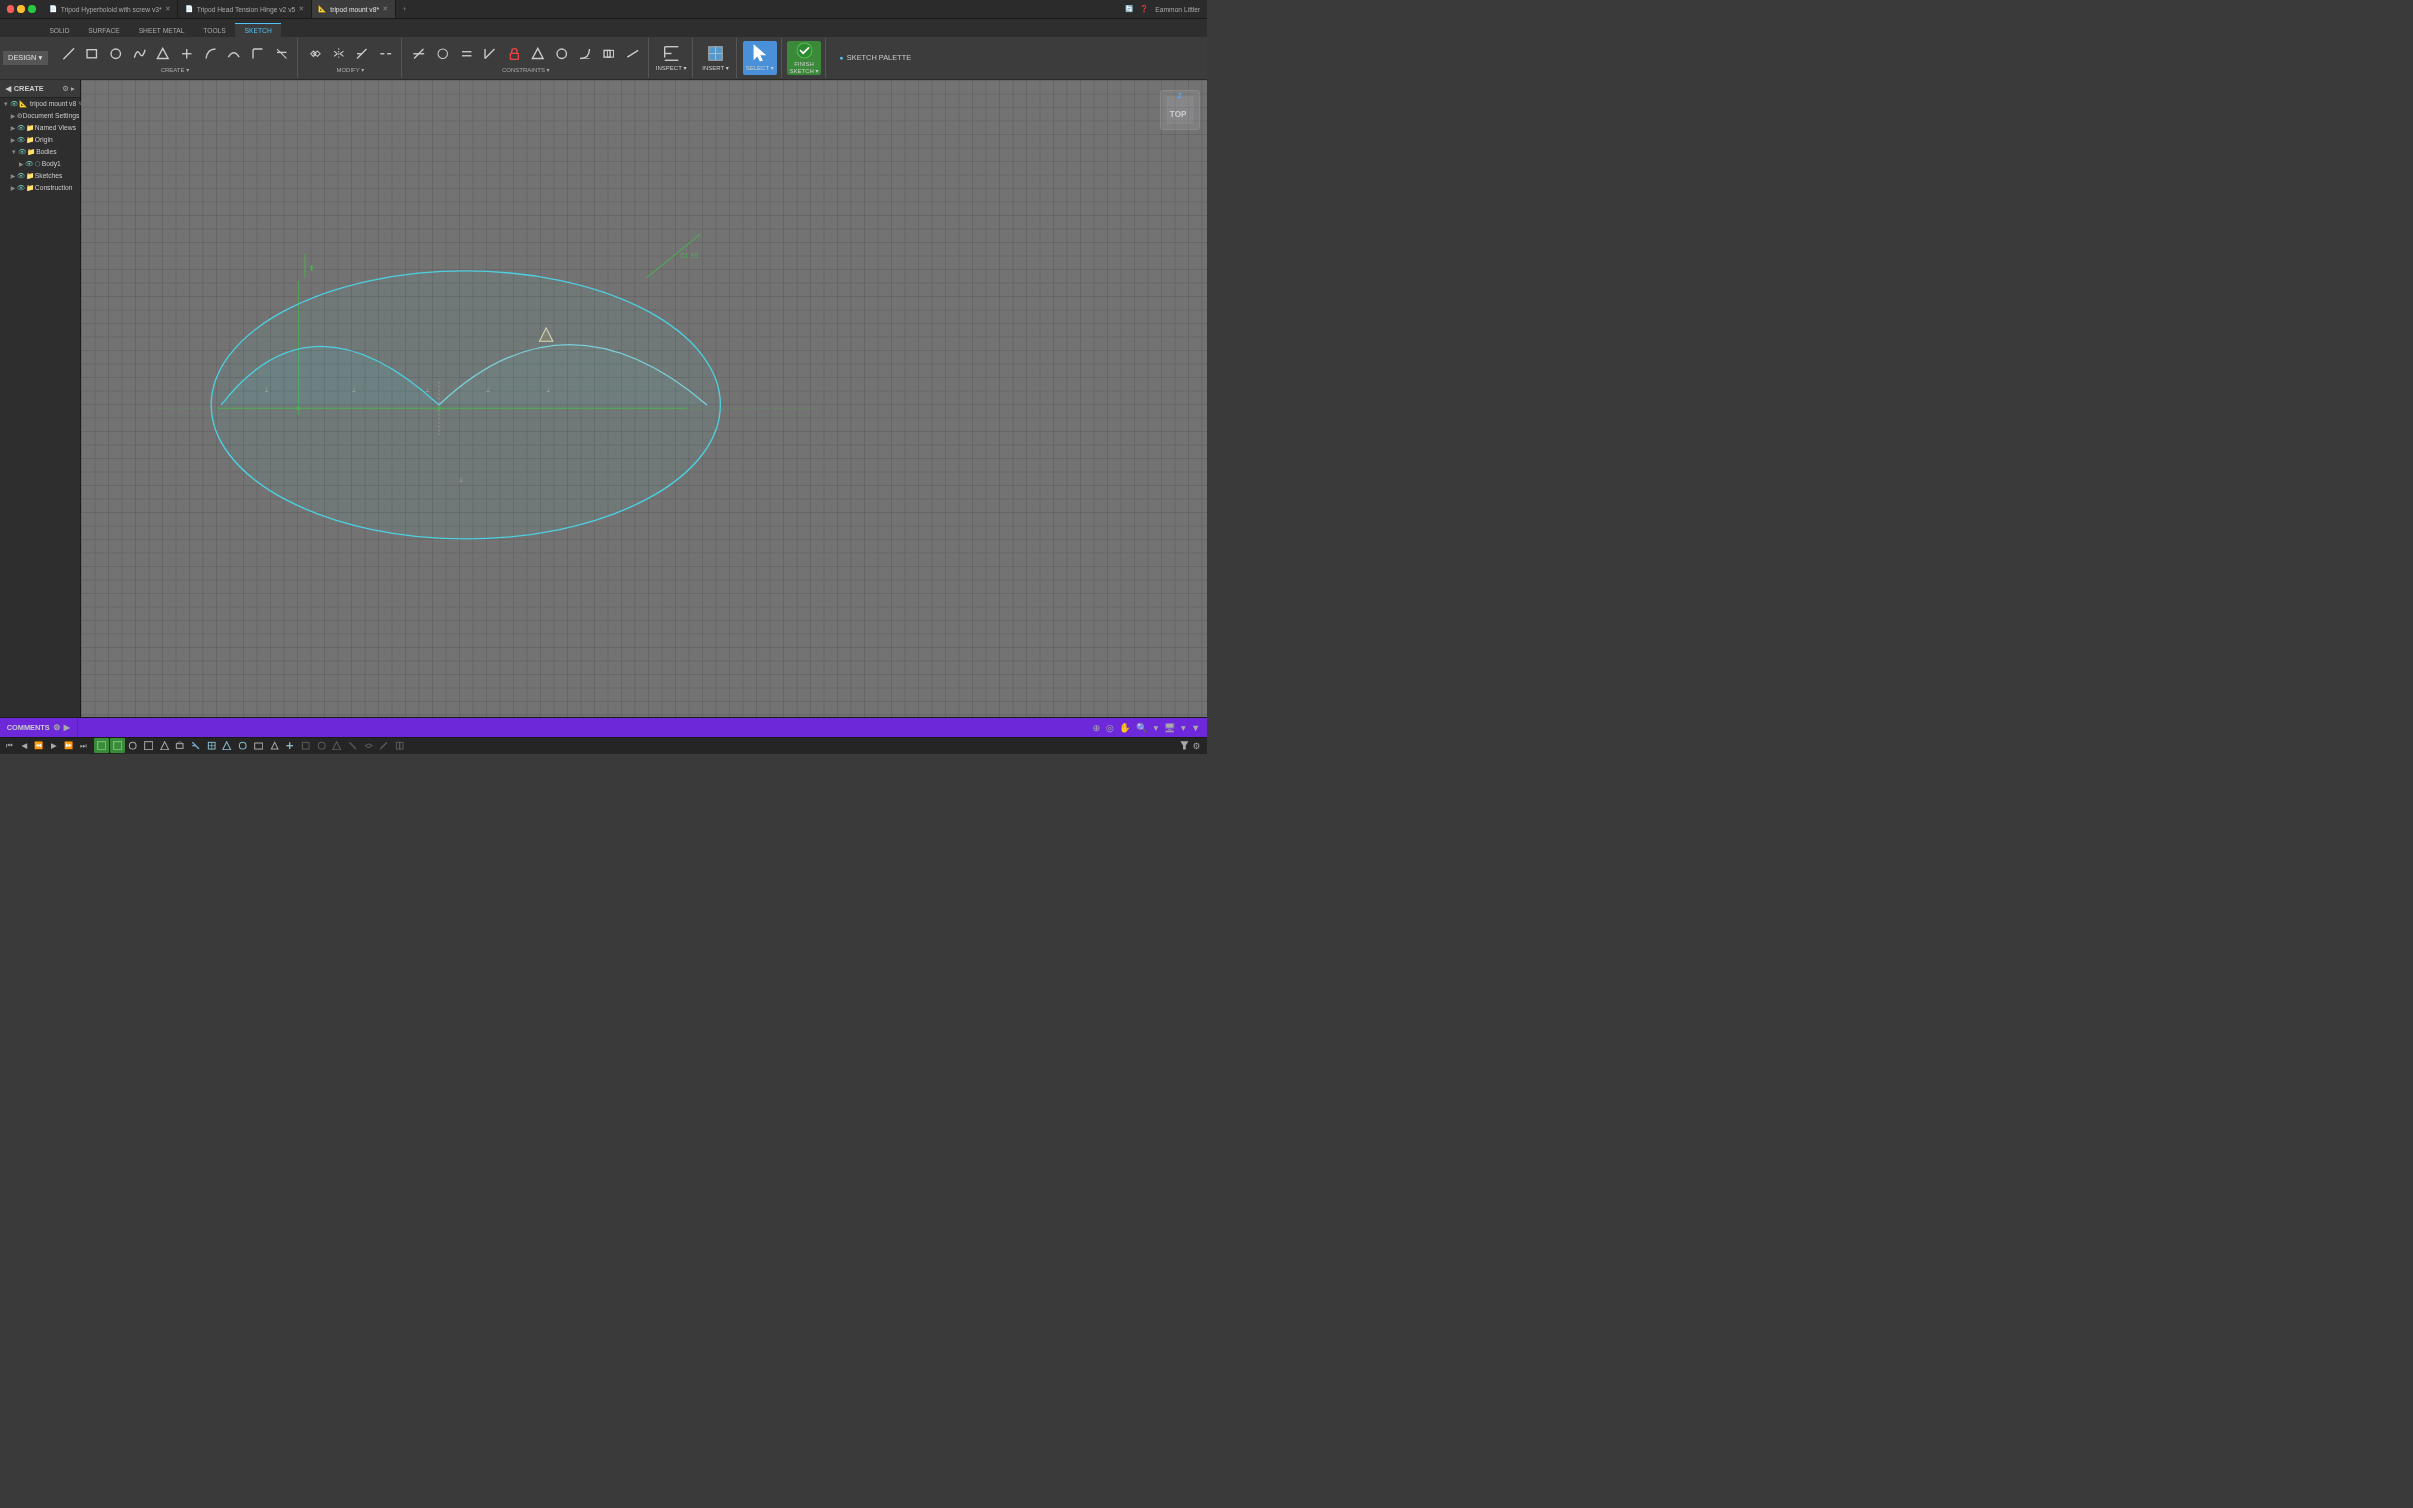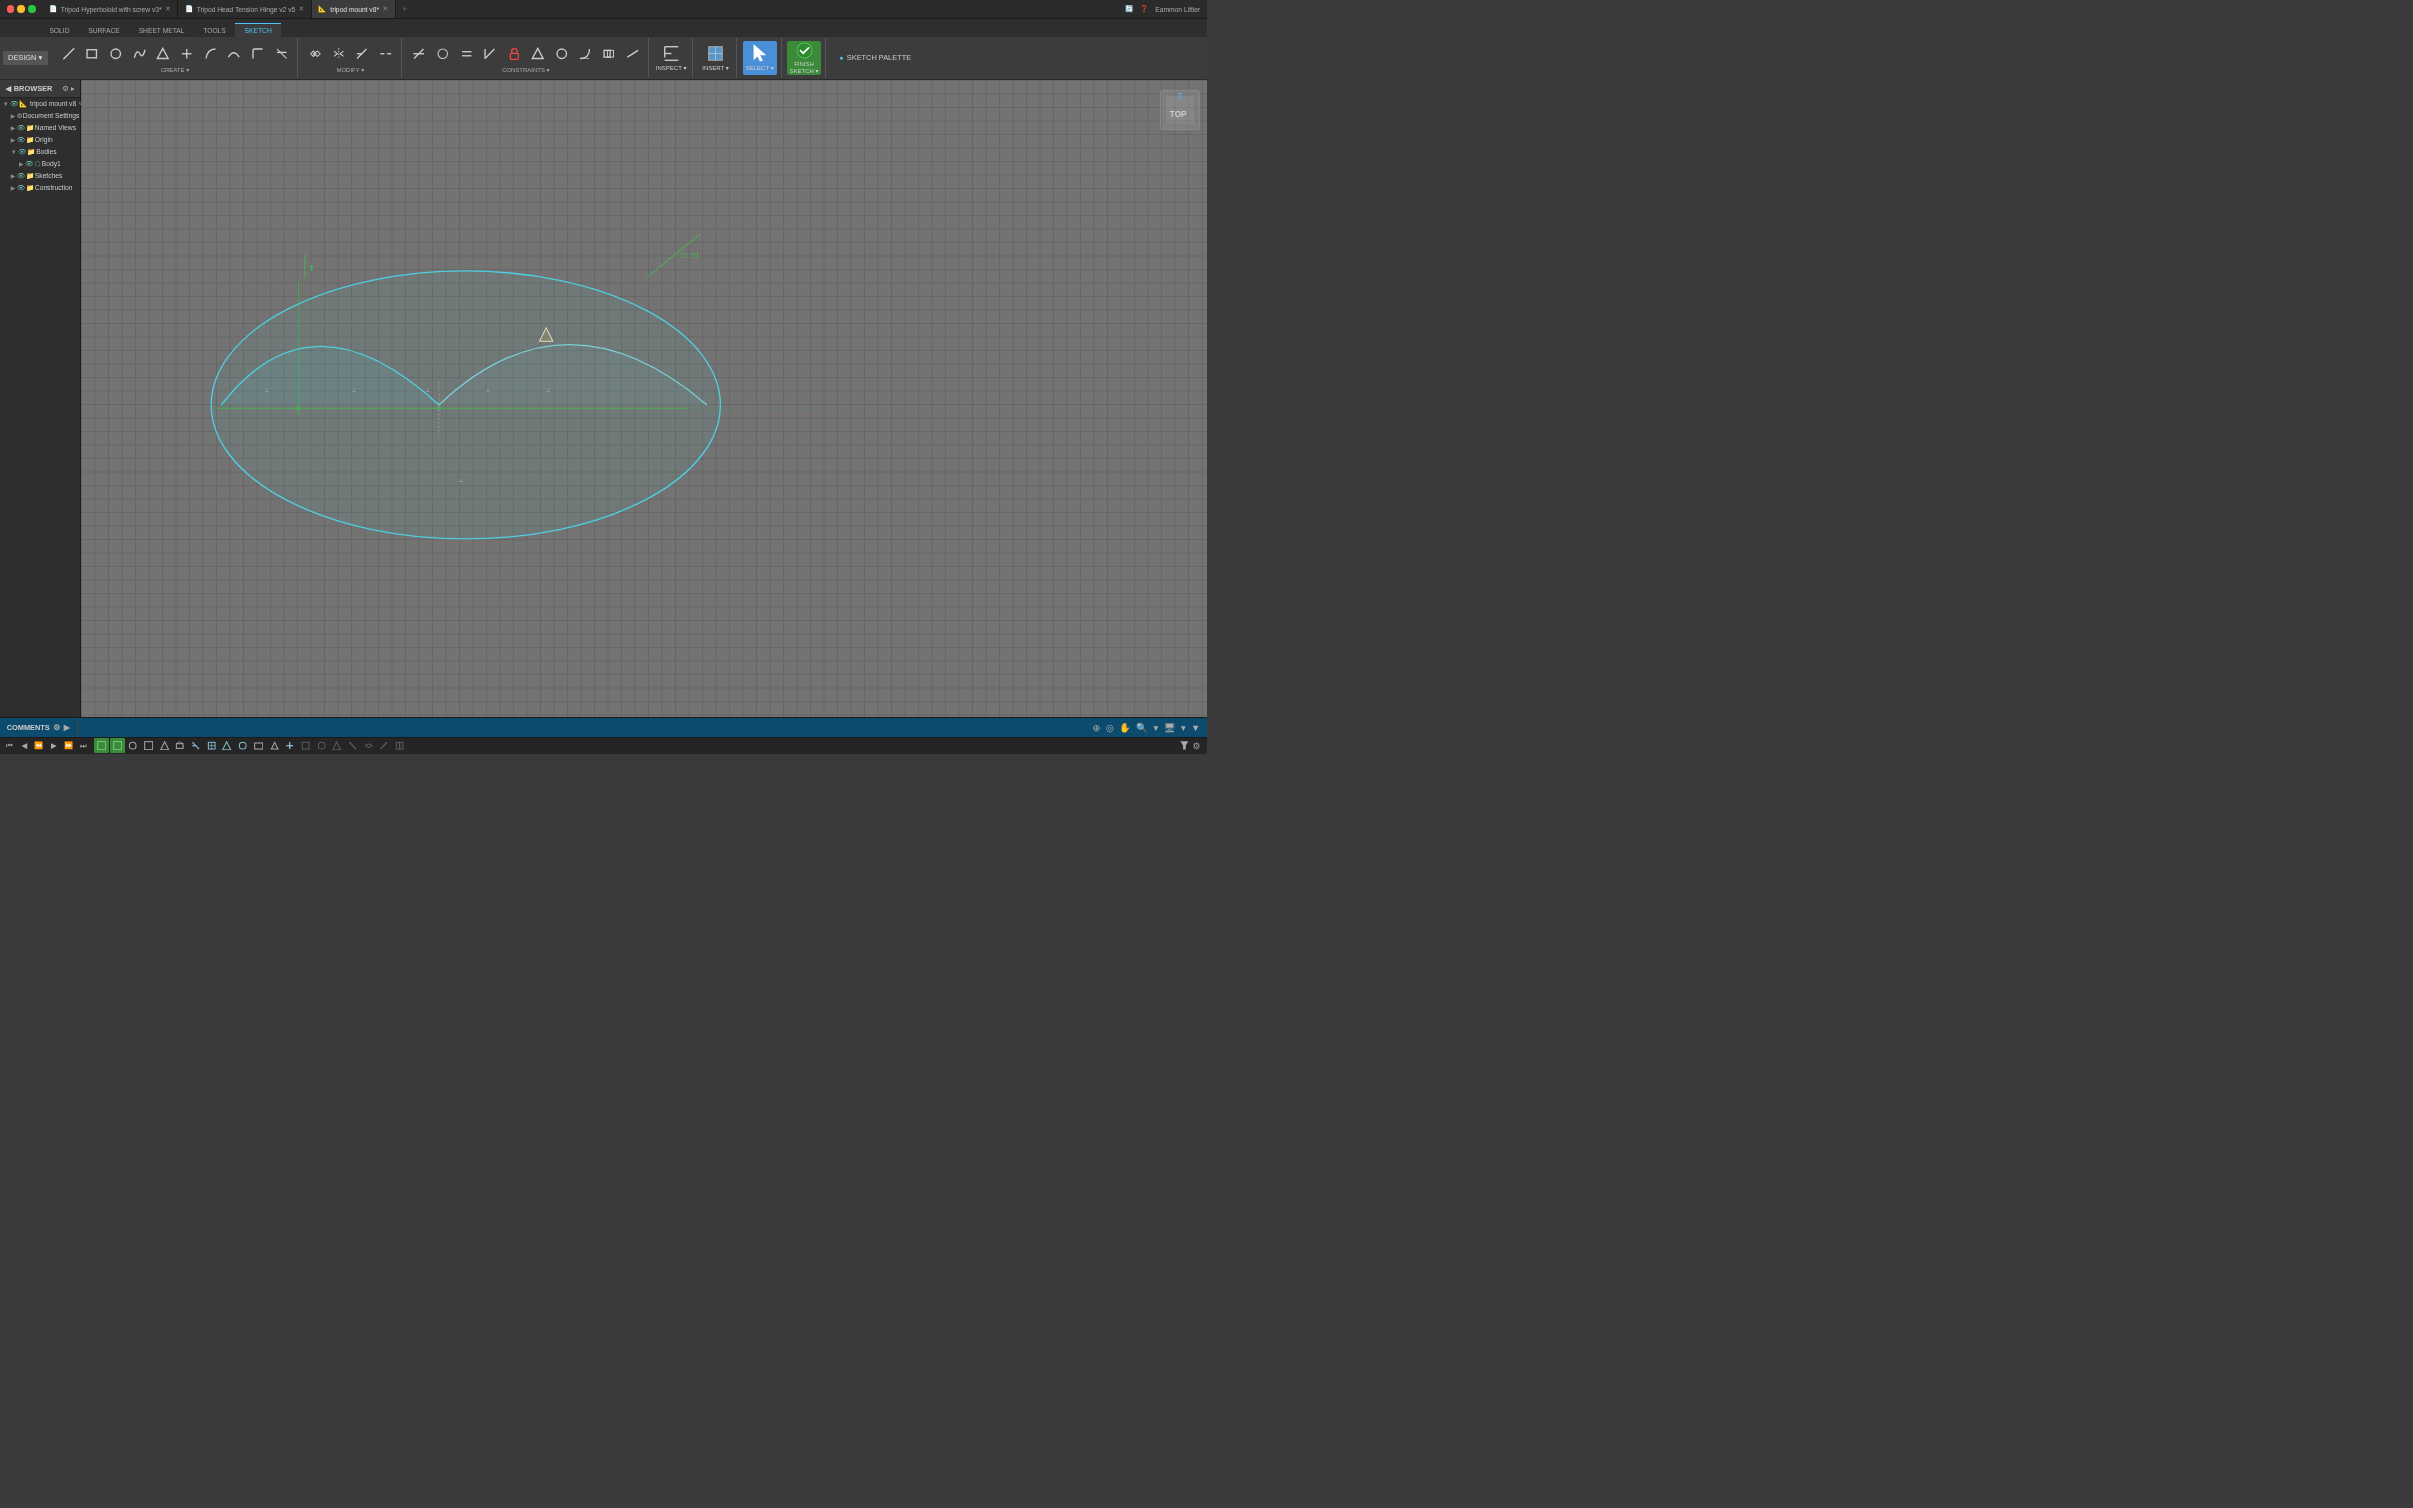--- a/index.html
+++ b/index.html
@@ -254,21 +254,21 @@
       align-items: center;
       justify-content: center;
       color: #ccc;
       font-size: 6.7px;
       font-weight: bold;
     }
 
     
     #bottom-panel {
       height: 20px;
-      background: #0c4a6e;
+      background: #6d28d9;
       border-top: 0.7px solid #1a1a1a;
       display: flex;
       align-items: center;
       flex-shrink: 0;
     }
     .comments-section {
       display: flex;
       align-items: center;
       gap: 3.4px;
       padding: 0 6.7px;
@@ -606,21 +606,21 @@
     </div>
   </div>
 </div>
 
 <div id="main">
 
   <div id="sidebar">
     <div class="browser-header">
       <div class="browser-header-left">
         <span>◀</span>
-        <span>BROWSER</span>
+        <span>CREATE</span>
       </div>
       <div style="display:flex;gap:2px;">
         <span style="color:#aaa;cursor:pointer;">⚙</span>
         <span style="color:#aaa;cursor:pointer;">▸</span>
       </div>
     </div>
 
     <div class="tree-item">
       <span class="tree-arrow">▼</span>
       <span class="eye-icon">👁</span>

